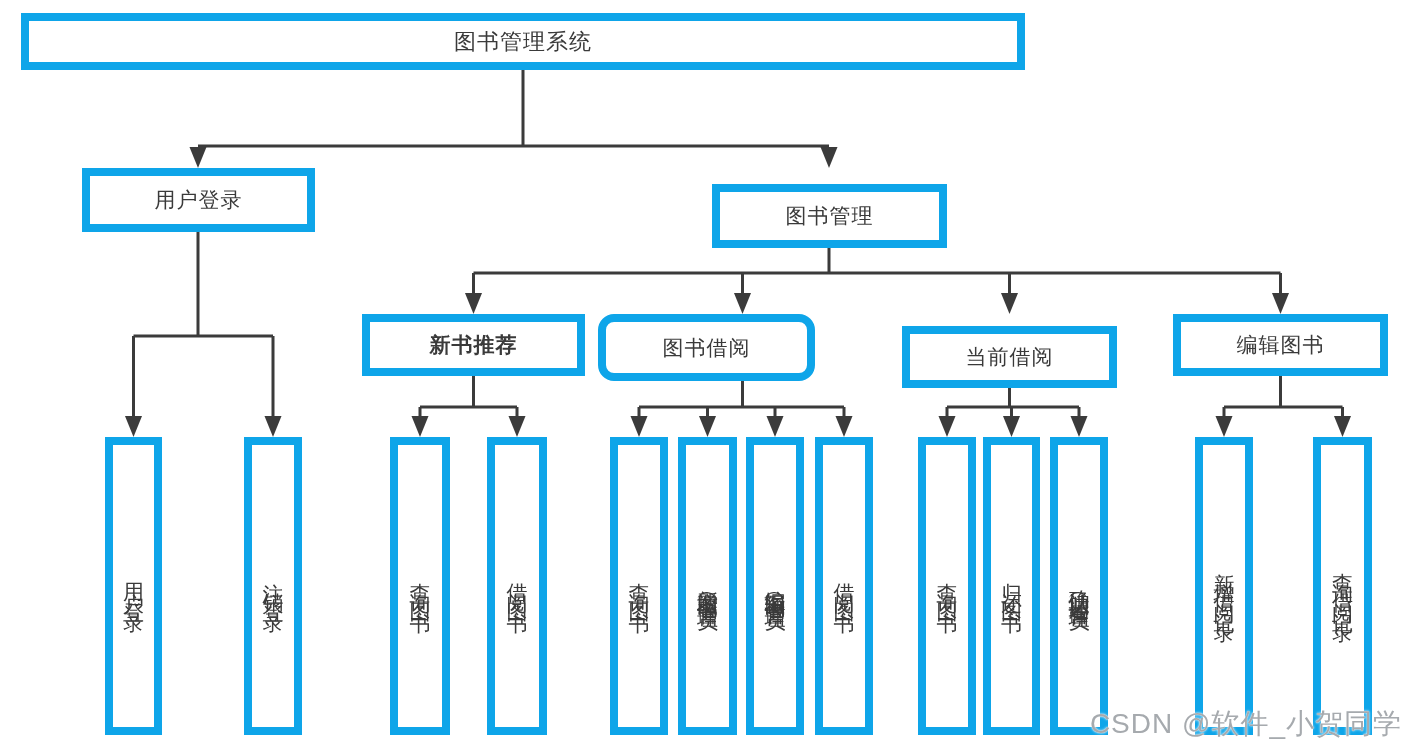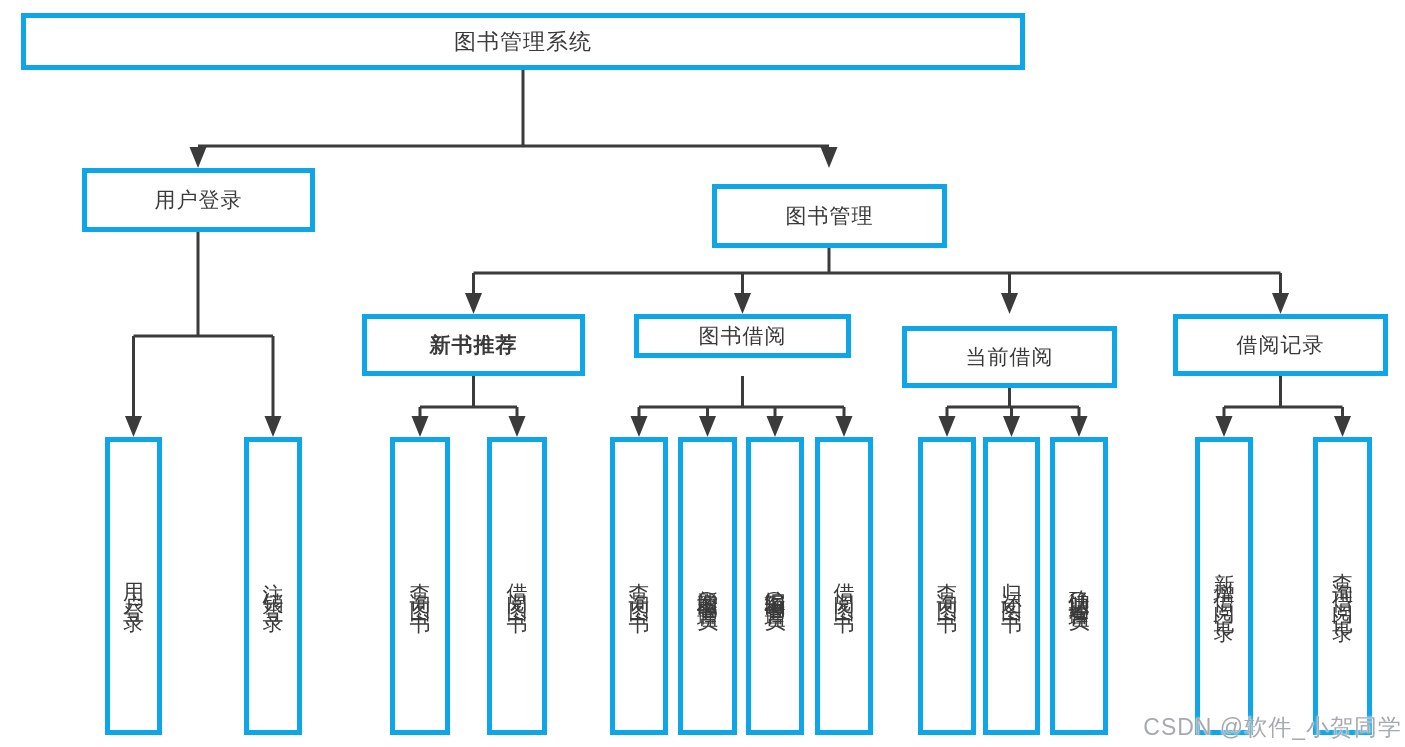--- a/index.html
+++ b/index.html
@@ -7,41 +7,41 @@
     position:relative;
     width:1405px;height:747px;
     background:#ffffff;
     font-family:"Liberation Sans","DejaVu Sans",sans-serif;
     color:#3a3a3a;
     overflow:hidden;
   }
   .connectors{position:absolute;left:0;top:0;width:1405px;height:747px;}
   .node{
     position:absolute;
-    border:5px solid #0ea5e9;
+    border:8px solid #0ea5e9;
     background:#ffffff;
     display:flex;align-items:center;justify-content:center;
     box-sizing:border-box;
     font-size:21px;
     letter-spacing:1px;
     white-space:nowrap;
   }
   .root{font-size:22px;}
   .leaf{padding:0;}
   .leaf span{
     writing-mode:vertical-rl;
     text-orientation:mixed;
     letter-spacing:10px;
     font-size:21px;
   }
   .leaf.long span{letter-spacing:3px;}
   .watermark{
     position:absolute;
     right:3px;bottom:4px;
-    font-size:23px;
+    font-size:28px;
     color:#a6aaae;
     letter-spacing:1px;
     text-shadow:0 0 3px #ffffff,0 0 1px #ffffff;
     white-space:nowrap;
   }
 </style>
 </head>
 <body>
 
 <div class="stage">
@@ -85,28 +85,28 @@
   <div class="node" style="left:82px;top:168px;width:233px;height:64px;">
     <span>用户登录</span>
   </div>
   <div class="node" style="left:712px;top:168px;width:235px;height:64px;margin-top:16px;">
     <span>图书管理</span>
   </div>
 
   <div class="node" style="left:362px;top:314px;width:223px;height:62px;font-weight:bold;">
     <span>新书推荐</span>
   </div>
-  <div class="node" style="left:634px;top:314px;width:217px;height:44px;">
+  <div class="node" style="left:598px;top:314px;width:217px;height:67px;border-radius:16px;">
     <span>图书借阅</span>
   </div>
   <div class="node" style="left:902px;top:314px;width:215px;height:62px;margin-top:12px;">
     <span>当前借阅</span>
   </div>
   <div class="node" style="left:1173px;top:314px;width:215px;height:62px;">
-    <span>借阅记录</span>
+    <span>编辑图书</span>
   </div>
 
   <div class="node leaf" style="left:105px;top:437px;width:57px;height:298px;">
     <span>用户登录</span>
   </div>
   <div class="node leaf" style="left:244px;top:437px;width:58px;height:298px;">
     <span>注销登录</span>
   </div>
 
   <div class="node leaf" style="left:390px;top:437px;width:60px;height:298px;">

